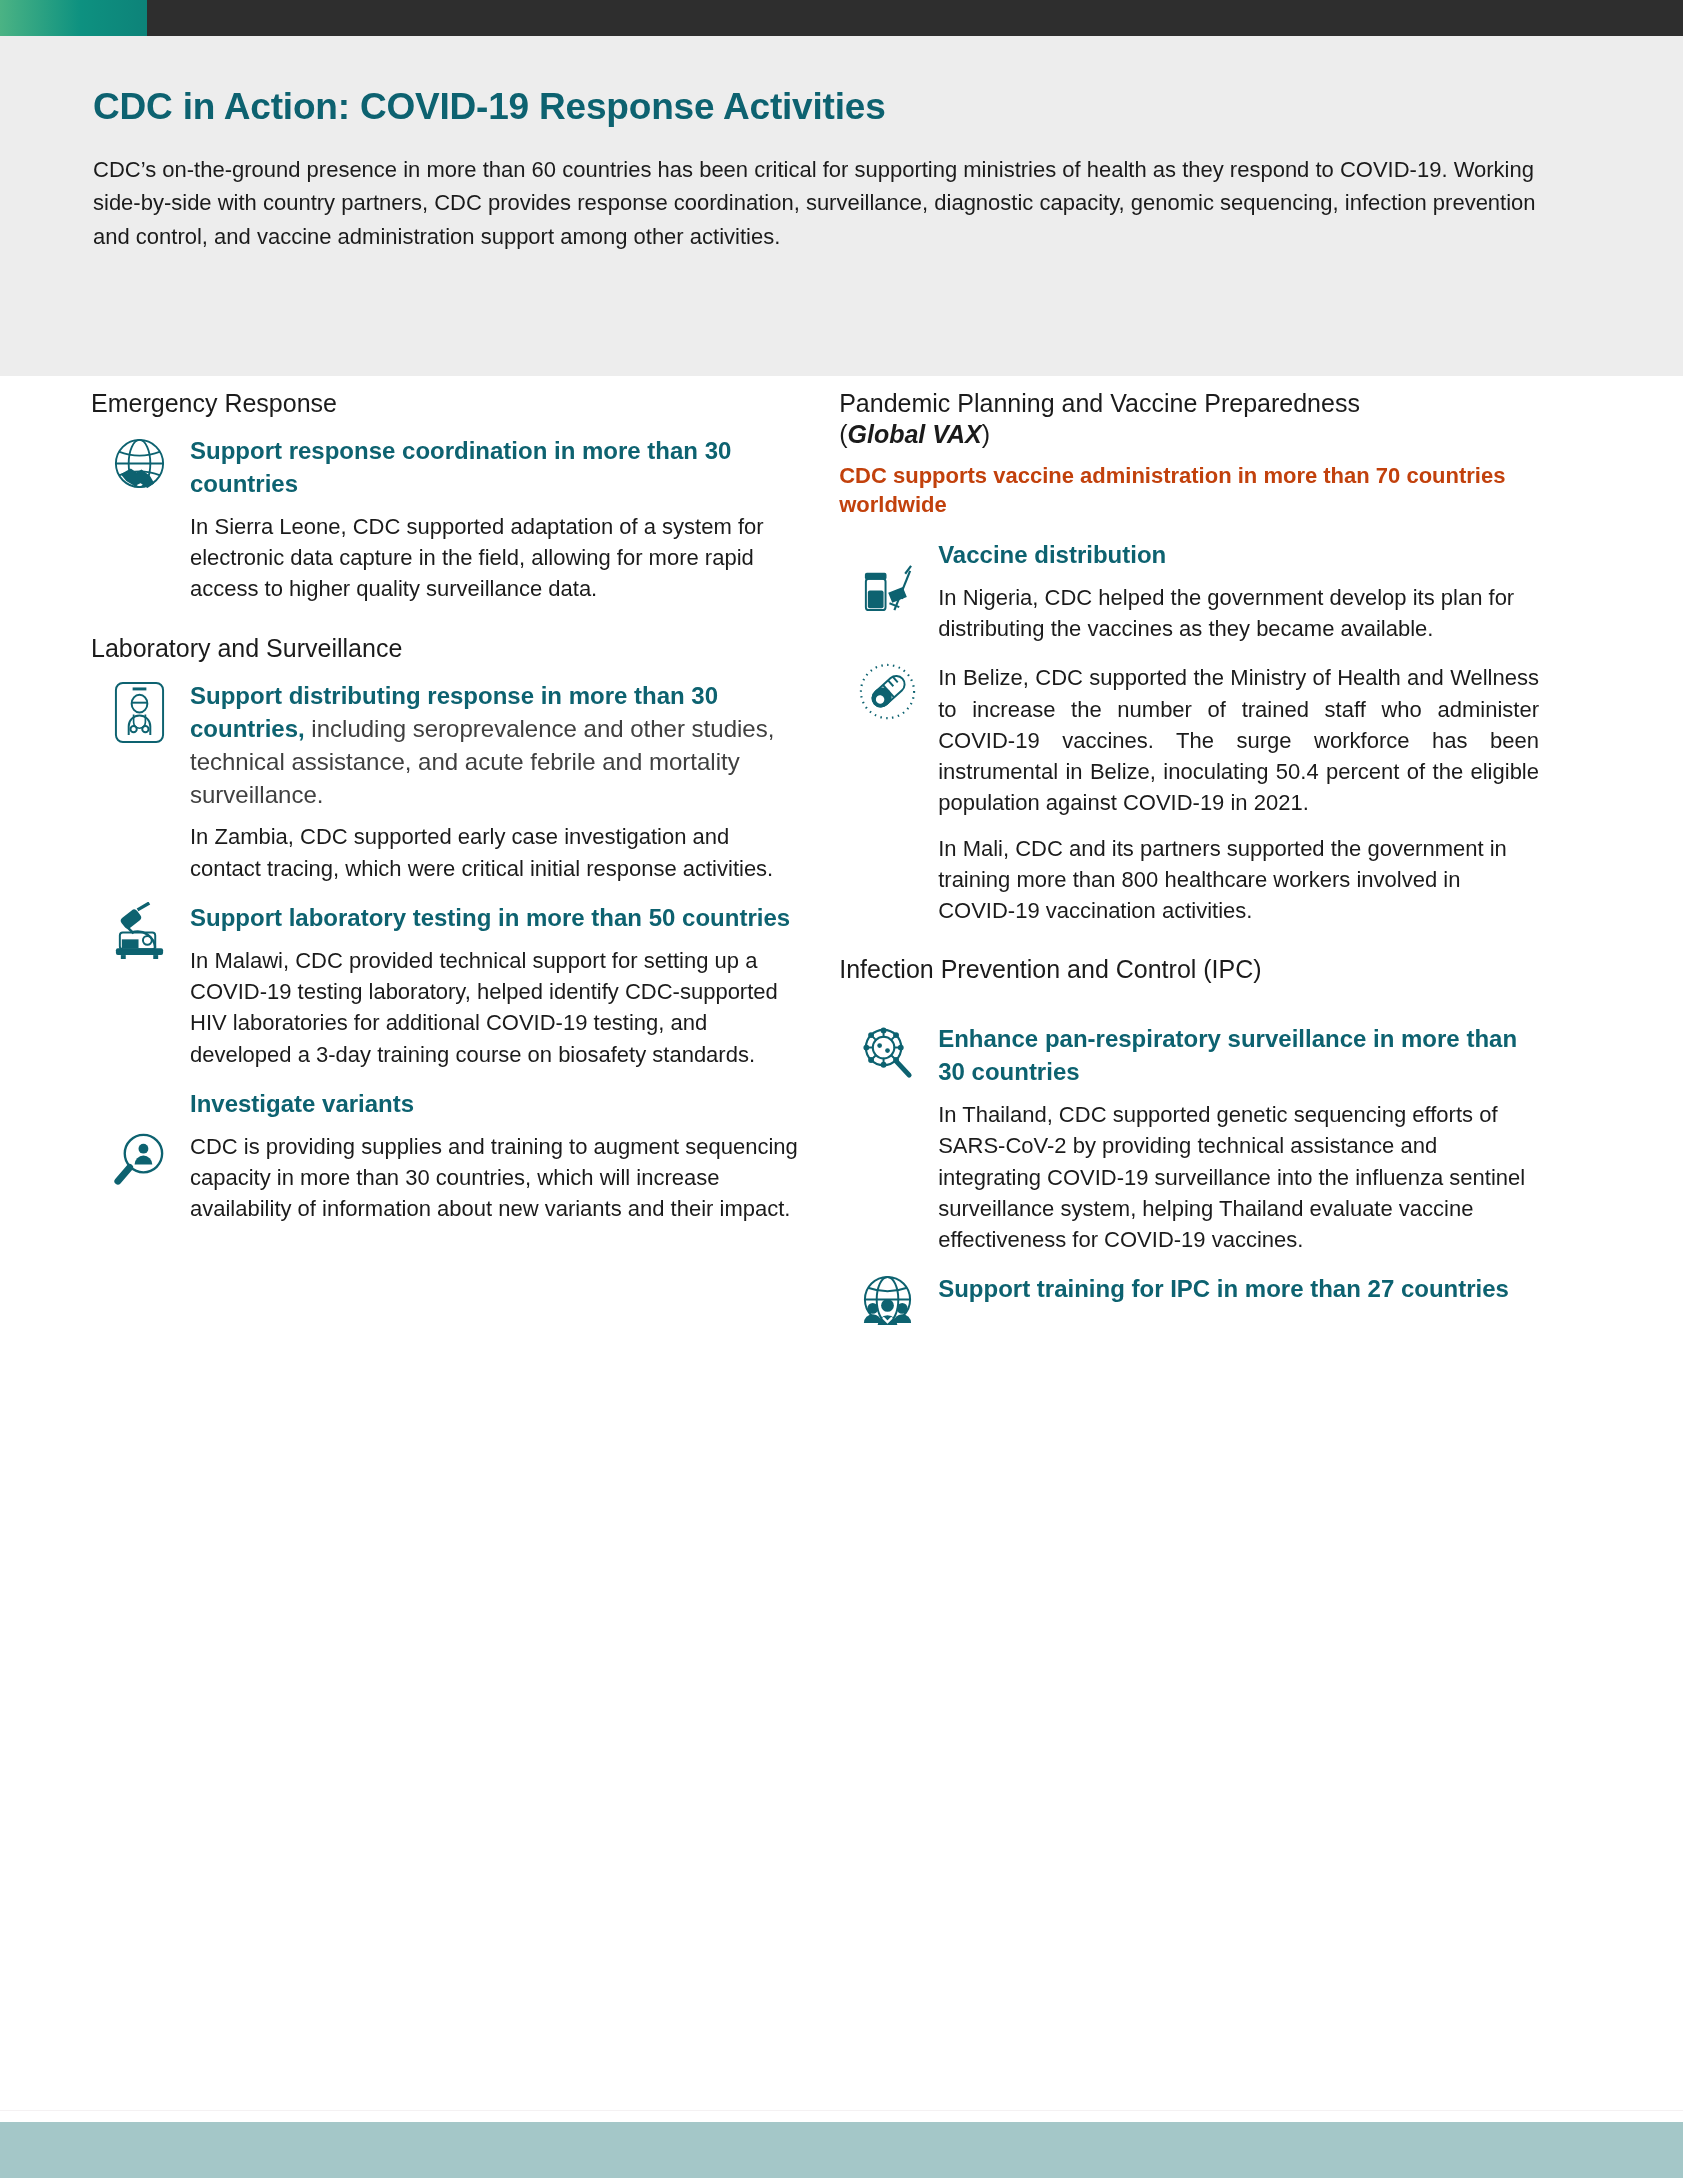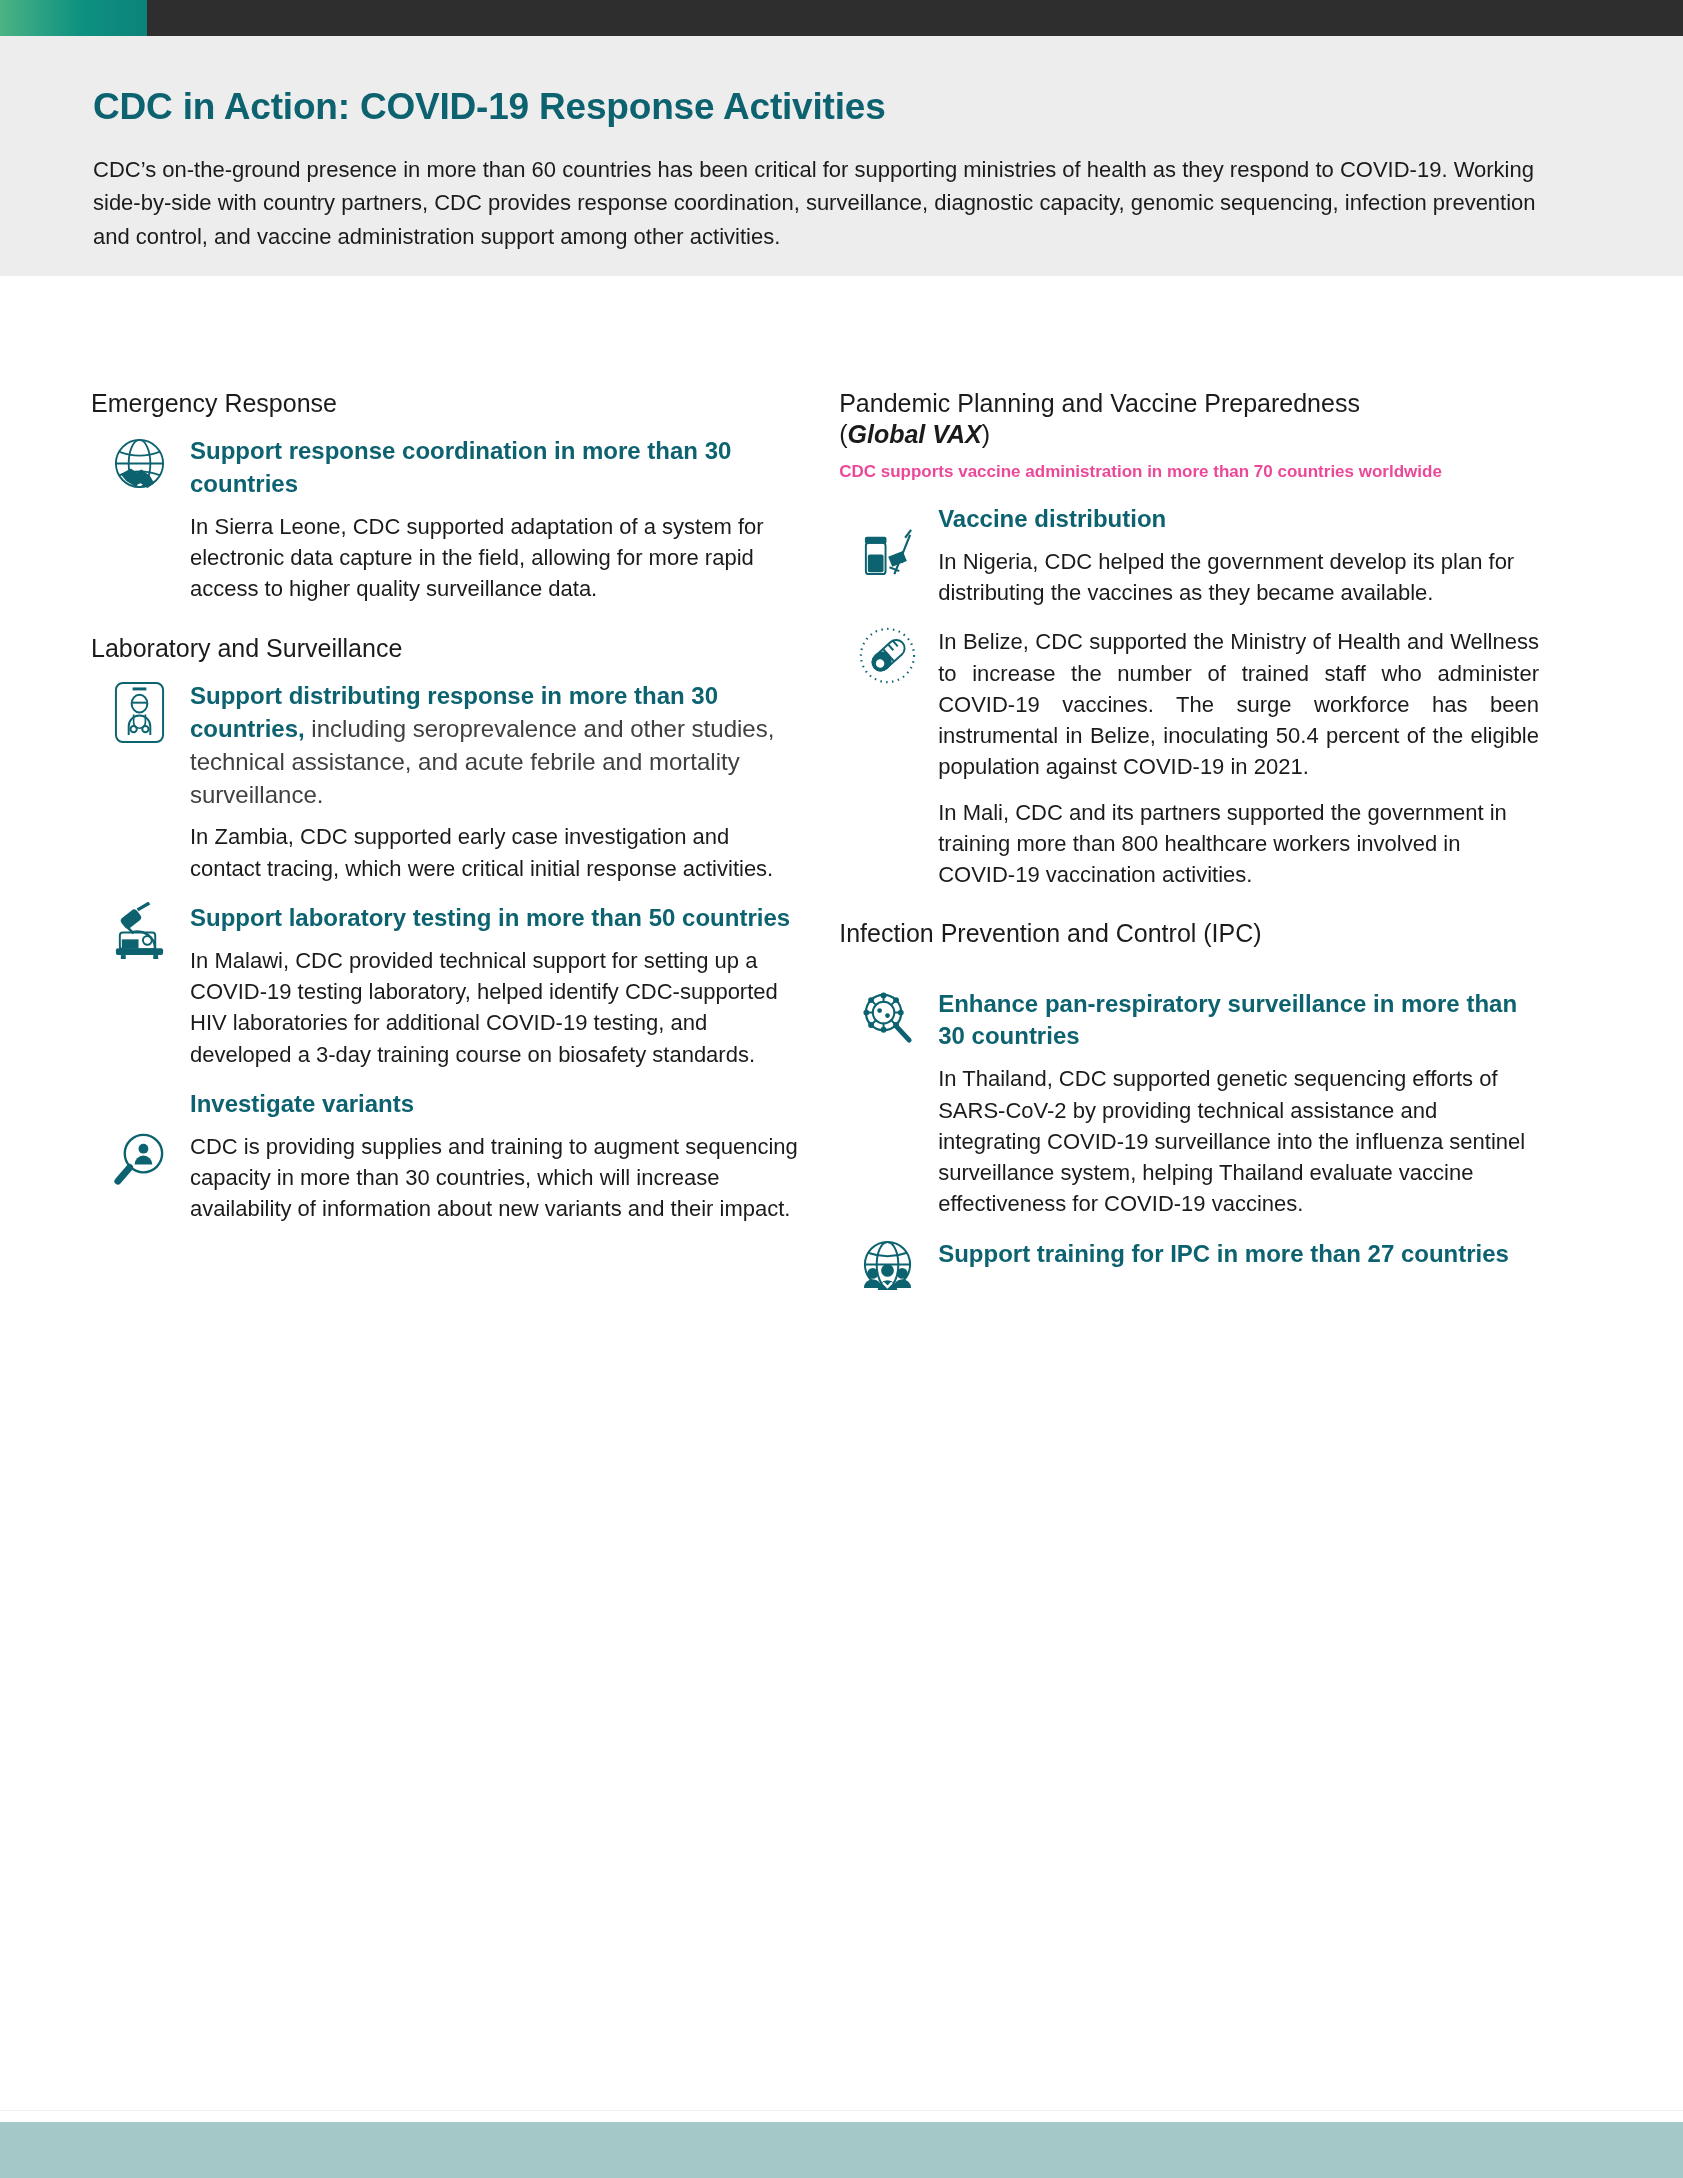--- a/index.html
+++ b/index.html
@@ -32,21 +32,21 @@
     width: 147px;
     height: 36px;
     background: linear-gradient(90deg, #4bb384 0%, #0d9180 55%, #0d8379 100%);
   }
 
   
   .intro-band {
     position: absolute;
     top: 36px; left: 0;
     width: 1683px;
-    height: 240px;
+    height: 340px;
     background: #ededed;
     padding: 14px;
   }
   .intro-inner {
     position: absolute;
     left: 93px;
     top: 51px;
     width: 1455px;
   }
   .doc-title {
@@ -94,22 +94,22 @@
     margin-bottom: 16px;
   }
   .sec-head .ital {
     font-style: italic;
     font-weight: bold;
   }
   .sec-head-tight { margin-bottom: 10px; }
 
   
   .teal-lead {
-    color: #ec4899;
-    font-size: 17px;
+    color: #c2410c;
+    font-size: 22px;
     font-weight: 600;
     line-height: 1.33;
     margin-bottom: 20px;
   }
   .teal-lead b { font-weight: bold; }
 
   
   .item {
     position: relative;
     margin-bottom: 18px;

